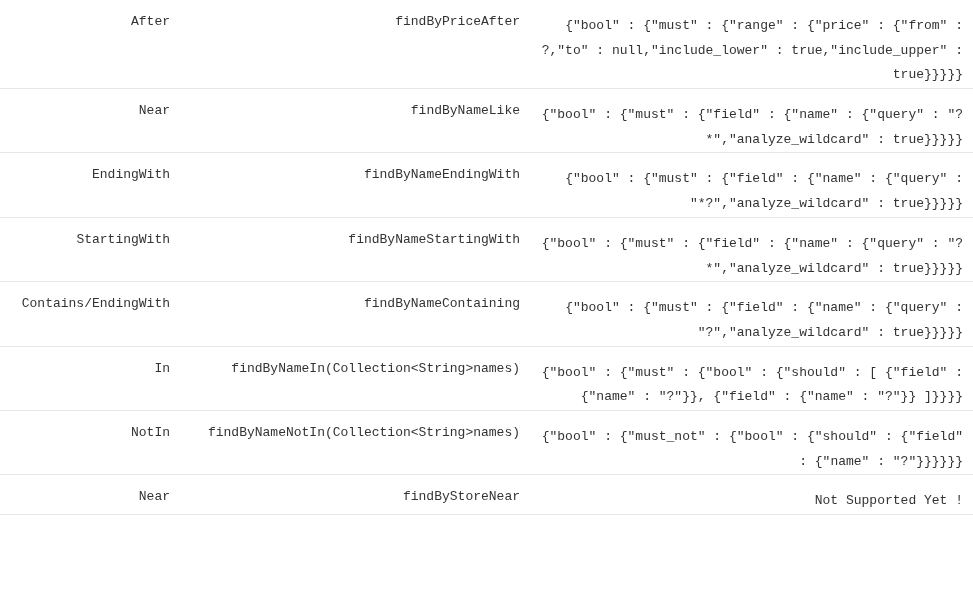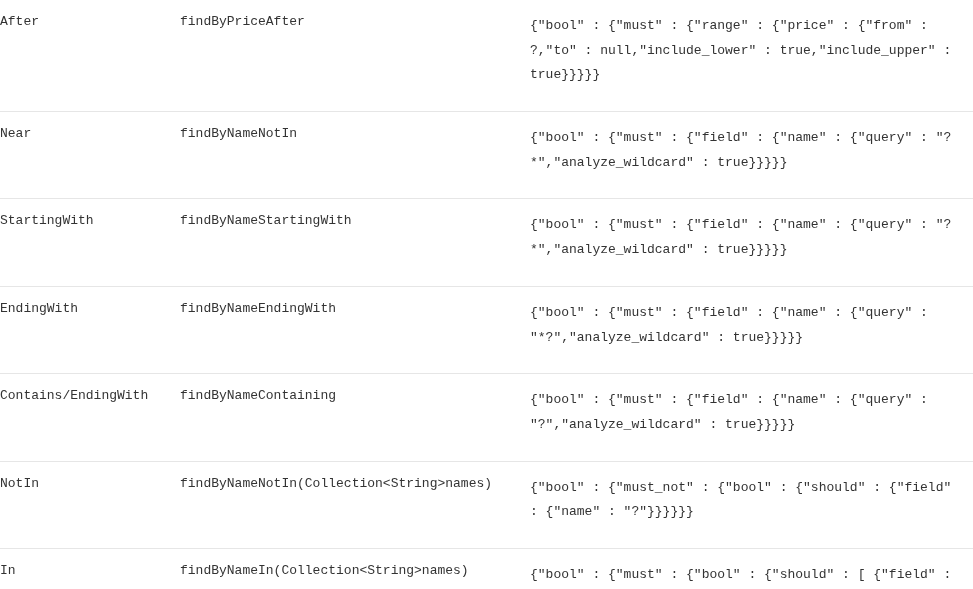--- a/index.html
+++ b/index.html
@@ -17,23 +17,23 @@
       position: relative;
     }
     .table {
       width: 100%;
       border-collapse: collapse;
     }
     .table tr {
       border-bottom: 1px solid #e6e6e6;
     }
     .table td {
-      padding: 14px 10px 23px 0;
+      padding: 14px 10px 0 0;
       vertical-align: top;
-      text-align: left;
+      text-align: right;
     }
     .col-keyword {
       width: 180px;
     }
     .col-method {
       width: 350px;
       margin-left: 12px;
     }
     .col-query {
       line-height: 1.9;
@@ -44,47 +44,47 @@
 
 <table class="table">
   <tbody>
   <tr>
         <td class="col-keyword">After</td>
         <td class="col-method">findByPriceAfter</td>
         <td class="col-query">{"bool" : {"must" : {"range" : {"price" : {"from" : ?,"to" : null,"include_lower" : true,"include_upper" : true}}}}}</td>
       </tr>
       <tr>
         <td class="col-keyword">Near</td>
-        <td class="col-method">findByNameNotIn</td>
-        <td class="col-query">{"bool" : {"must" : {"field" : {"name" : {"query" : "?*","analyze_wildcard" : true}}}}}</td>
-      </tr>
-      <tr>
-        <td class="col-keyword">StartingWith</td>
-        <td class="col-method">findByNameStartingWith</td>
+        <td class="col-method">findByNameLike</td>
         <td class="col-query">{"bool" : {"must" : {"field" : {"name" : {"query" : "?*","analyze_wildcard" : true}}}}}</td>
       </tr>
       <tr>
         <td class="col-keyword">EndingWith</td>
         <td class="col-method">findByNameEndingWith</td>
         <td class="col-query">{"bool" : {"must" : {"field" : {"name" : {"query" : "*?","analyze_wildcard" : true}}}}}</td>
       </tr>
       <tr>
+        <td class="col-keyword">StartingWith</td>
+        <td class="col-method">findByNameStartingWith</td>
+        <td class="col-query">{"bool" : {"must" : {"field" : {"name" : {"query" : "?*","analyze_wildcard" : true}}}}}</td>
+      </tr>
+      <tr>
         <td class="col-keyword">Contains/EndingWith</td>
         <td class="col-method">findByNameContaining</td>
         <td class="col-query">{"bool" : {"must" : {"field" : {"name" : {"query" : "?","analyze_wildcard" : true}}}}}</td>
       </tr>
       <tr>
+        <td class="col-keyword">In</td>
+        <td class="col-method">findByNameIn(Collection&lt;String&gt;names)</td>
+        <td class="col-query">{"bool" : {"must" : {"bool" : {"should" : [ {"field" : {"name" : "?"}}, {"field" : {"name" : "?"}} ]}}}}</td>
+      </tr>
+      <tr>
         <td class="col-keyword">NotIn</td>
         <td class="col-method">findByNameNotIn(Collection&lt;String&gt;names)</td>
         <td class="col-query">{"bool" : {"must_not" : {"bool" : {"should" : {"field" : {"name" : "?"}}}}}}</td>
-      </tr>
-      <tr>
-        <td class="col-keyword">In</td>
-        <td class="col-method">findByNameIn(Collection&lt;String&gt;names)</td>
-        <td class="col-query">{"bool" : {"must" : {"bool" : {"should" : [ {"field" : {"name" : "?"}}, {"field" : {"name" : "?"}} ]}}}}</td>
       </tr>
       <tr>
         <td class="col-keyword">Near</td>
         <td class="col-method">findByStoreNear</td>
         <td class="col-query">Not Supported Yet !</td>
       </tr>
     </tbody>
 </table>
 
 </body></html>

